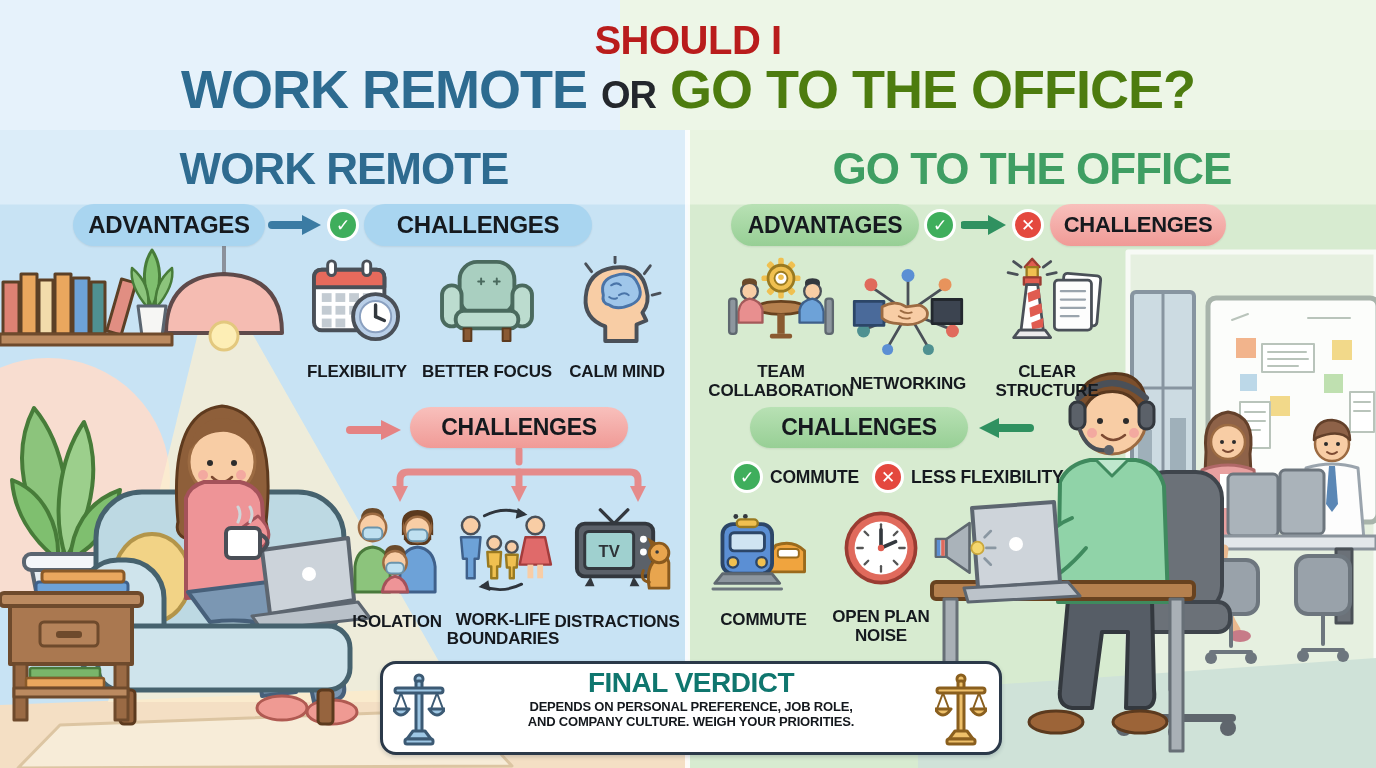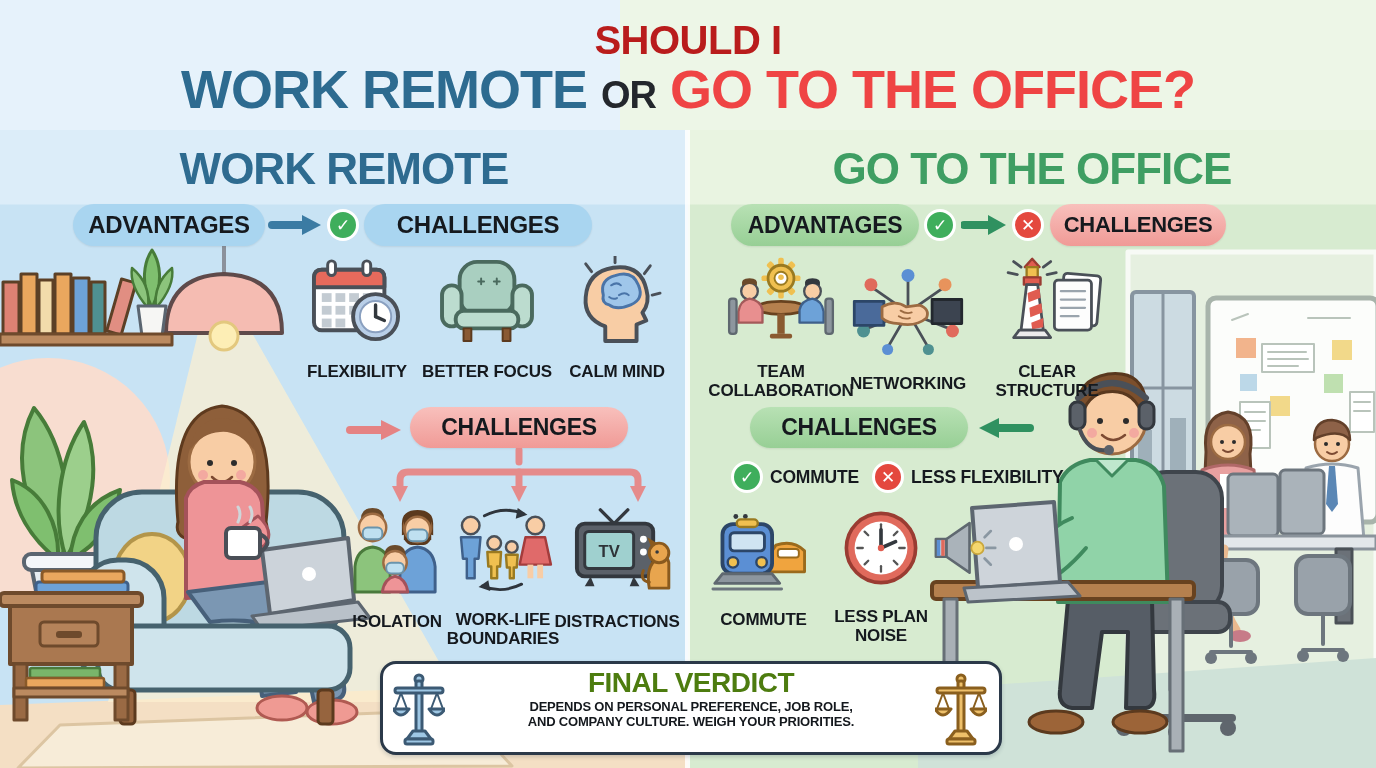--- a/index.html
+++ b/index.html
@@ -15,21 +15,21 @@
                background:linear-gradient(#dcedf9 0,#dcedf9 74px,#c8e3f4 75px,#c8e3f4 100%);}
   .panel-right{left:688px;top:130px;width:688px;height:638px;
                background:linear-gradient(#e9f4e1 0,#e9f4e1 74px,#d7ebd0 75px,#d7ebd0 100%);}
   .divider{left:685px;top:130px;width:5px;height:638px;background:rgba(255,255,255,.85);z-index:2;}
 
   
   .title-prefix{left:0;top:18px;width:1376px;text-align:center;font-size:40px;font-weight:800;
                 letter-spacing:-.5px;color:#b91c1c;z-index:3;}
   .title-main{left:0;top:58px;width:1376px;text-align:center;font-size:54px;font-weight:800;
               letter-spacing:-1px;z-index:3;white-space:nowrap;}
-  .t-remote{color:#2d6b90;} .t-or{color:#23272c;font-size:38px;margin:12px 14px;} .t-office{color:#ef4444;}
+  .t-remote{color:#2d6b90;} .t-or{color:#23272c;font-size:38px;margin:12px 14px;} .t-office{color:#4d7c0f;}
   .panel-heading{width:628px;text-align:center;font-size:44px;font-weight:800;letter-spacing:-1px;z-index:3;}
   .h-remote{left:30px;top:144px;color:#2e6b90;}
   .h-office{left:718px;top:144px;color:#3f9e63;}
 
   .pill{display:flex;align-items:center;justify-content:center;border-radius:22px;font-weight:800;
         letter-spacing:-.3px;color:#15191e;z-index:3;box-shadow:0 1px 2px rgba(0,0,0,.08);}
   .pill.blue {background:#a9d5f0;}
   .pill.pinkish{background:linear-gradient(#f8c0bc,#f09a96);}
   .pill.greenish{background:linear-gradient(#b8e1b4,#97cf95);}
 
@@ -42,21 +42,21 @@
               letter-spacing:-.2px;margin-top:18px;}
   .tag-label{font-weight:800;font-size:17.5px;letter-spacing:-.2px;z-index:3;}
 
   .scene{z-index:1;}
   .flow{z-index:3;}
 
   
   .verdict-box{left:380px;top:661px;width:622px;height:94px;background:#fff;border:3px solid #2b3949;
                border-radius:16px;z-index:4;box-sizing:border-box;display:flex;flex-direction:column;
                align-items:center;box-shadow:0 2px 4px rgba(30,50,70,.2);}
-  .verdict-title{font-size:28px;font-weight:800;letter-spacing:-.5px;margin-top:3px;color:#4d7c0f;}
+  .verdict-title{font-size:28px;font-weight:800;letter-spacing:-.5px;margin-top:3px;color:#0f766e;}
   .verdict-line{font-size:13px;font-weight:800;letter-spacing:-.2px;line-height:1.18;color:#14181d;}
   .scale-left{left:10px;top:9px;} .scale-right{left:552px;top:9px;}
 </style>
 </head>
 <body>
 
 <div id="stage">
 
   <div class="abs title-strip-left"></div>
   <div class="abs title-strip-right"></div>
@@ -553,21 +553,21 @@
           <line x1="65" y1="45" x2="71" y2="45"></line>
         <line x1="27" y1="27" x2="31" y2="31"></line>
           <line x1="63" y1="27" x2="59" y2="31"></line>
         <line x1="27" y1="63" x2="31" y2="59"></line>
           <line x1="63" y1="63" x2="59" y2="59"></line>
       </g>
       <line x1="45" y1="45" x2="45" y2="25" stroke="#33383e" stroke-width="4"></line>
       <line x1="45" y1="45" x2="61" y2="38" stroke="#33383e" stroke-width="4"></line>
       <circle cx="45" cy="45" r="3.5" fill="#e05c50"></circle>
     </svg>
-    <div class="icon-label">LESS PLAN NOISE</div>
+    <div class="icon-label">OPEN PLAN NOISE</div>
   </div>
 
   <svg class="abs flow" style="left:928px;top:516px" width="76" height="62" viewBox="0 0 80 70">
     <rect x="6" y="26" width="12" height="20" fill="#cfd6dc" stroke="#5f6870" stroke-width="3"></rect>
     <rect x="7" y="27" width="4" height="18" fill="#5b8fd4"></rect>
     <rect x="12" y="27" width="4" height="18" fill="#e06a5c"></rect>
     <path d="M18 26 L44 8 L44 64 L18 46 Z" fill="#aab3ba" stroke="#5f6870" stroke-width="3"></path>
     <circle cx="53" cy="36" r="7" fill="#f5d76e" stroke="#caa73c" stroke-width="2"></circle>
     <g stroke="#8a97a2" stroke-width="3">
       <line x1="61" y1="24" x2="68" y2="17"></line>

